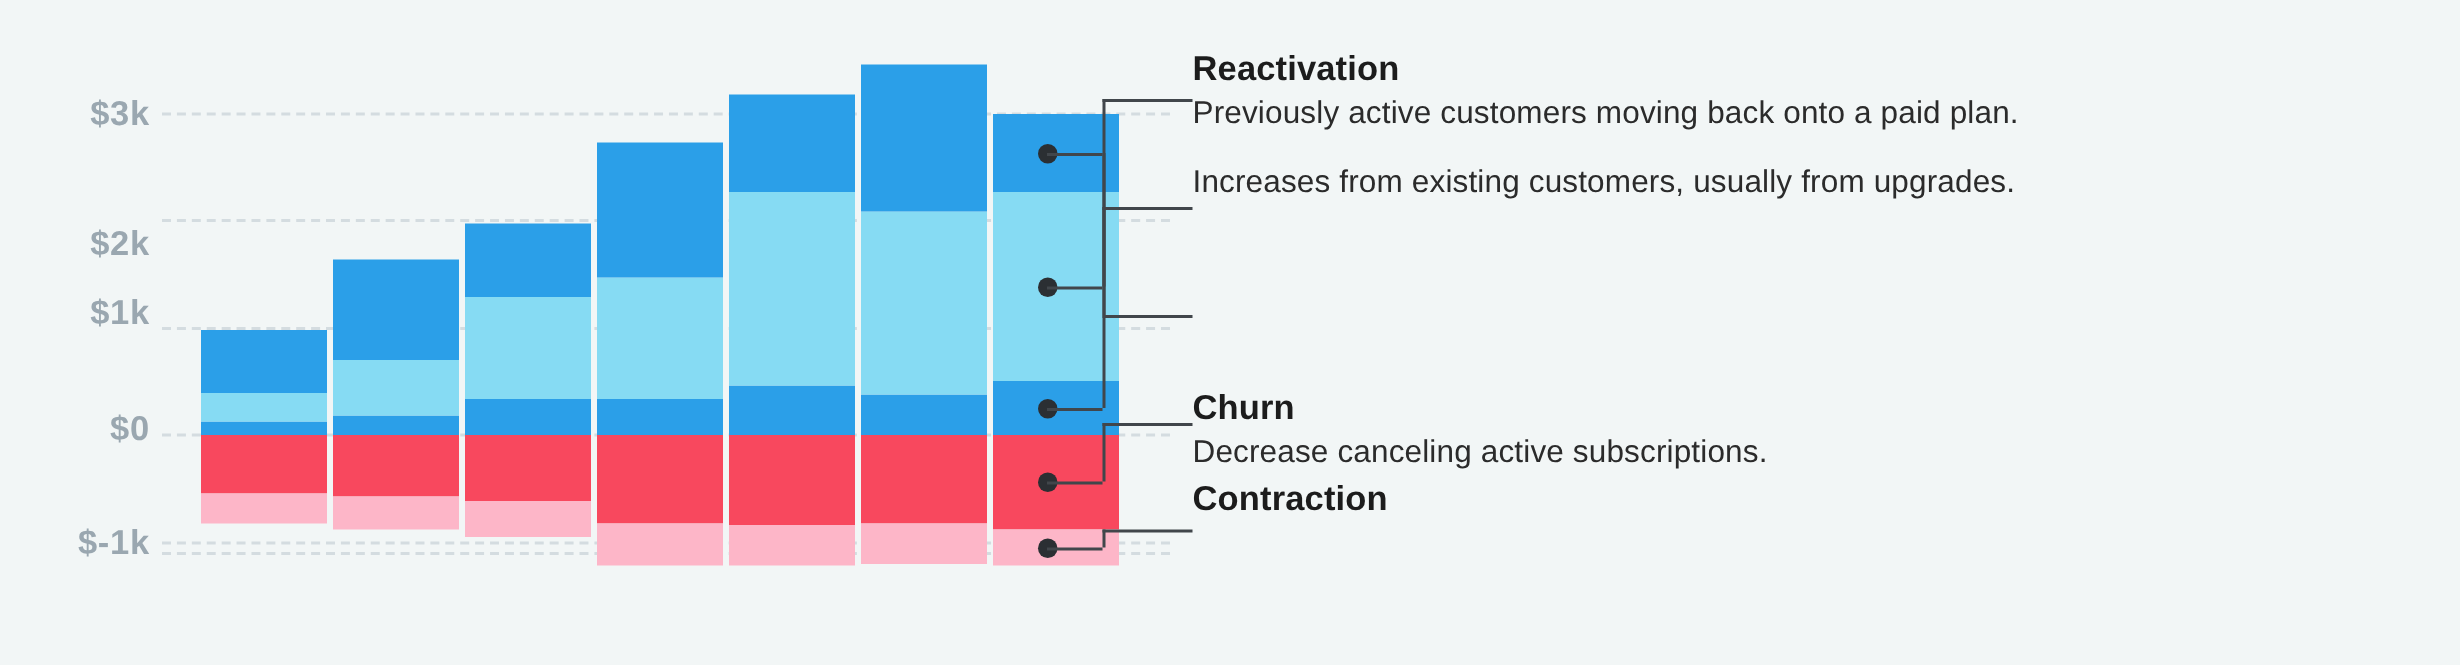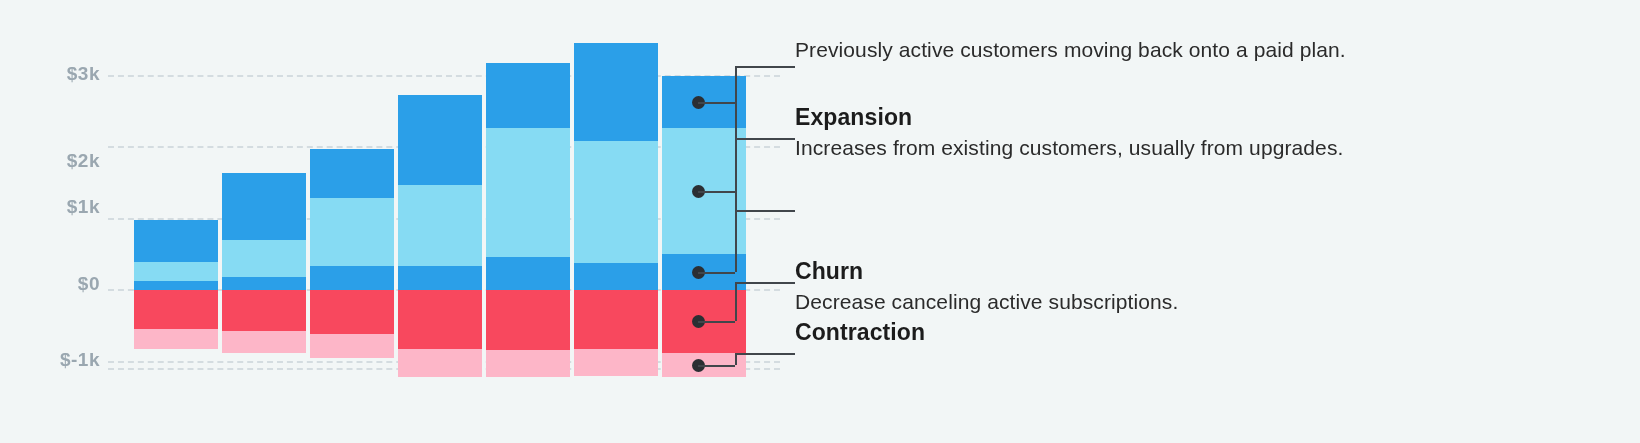--- a/index.html
+++ b/index.html
@@ -16,21 +16,21 @@
   .chart-area{position:absolute;left:0;top:0;width:800px;height:443px;}
   .gridline{
     position:absolute;
     height:0;
     border-top:2px dashed #cfd8dd;
     opacity:.85;
   }
   .ytick{
     position:absolute;
     color:#9aa7b0;
-    font-size:19px;
+    font-size:23px;
     font-weight:700;
     letter-spacing:.5px;
     text-align:right;
     width:70px;
     line-height:1;
   }
   .bar{position:absolute;bottom:0;}
   .seg{position:absolute;left:0;width:100%;}
 
   
@@ -117,24 +117,24 @@
         <div class="seg" style="background: rgb(43, 159, 232); top: 254.25px; height: 35.75px;"></div>
         <div class="seg" style="background: rgb(134, 219, 243); top: 127.695px; height: 126.555px;"></div>
         <div class="seg" style="background: rgb(43, 159, 232); top: 76.215px; height: 51.48px;"></div>
         <div class="seg" style="background: rgb(248, 72, 94); top: 290px; height: 62.92px;"></div>
         <div class="seg" style="background: rgb(253, 182, 200); top: 352.92px; height: 23.595px;"></div>
       </div>
     </div>
 
   <div class="callouts" id="callouts">
       <div class="callout" style="top: 33px;">
+        <div class="c-title">Reactivation</div>
         <div class="c-desc">Previously active customers moving back onto a paid plan.</div>
       </div>
       <div class="callout" style="top: 105px;">
-        <div class="c-title">Expansion</div>
         <div class="c-desc">Increases from existing customers, usually from upgrades.</div>
       </div>
       <div class="callout" style="top: 177px;">
       </div>
       <div class="callout" style="top: 259px;">
         <div class="c-title">Churn</div>
         <div class="c-desc">Decrease canceling active subscriptions.</div>
       </div>
       <div class="callout" style="top: 320px;">
         <div class="c-title">Contraction</div>

